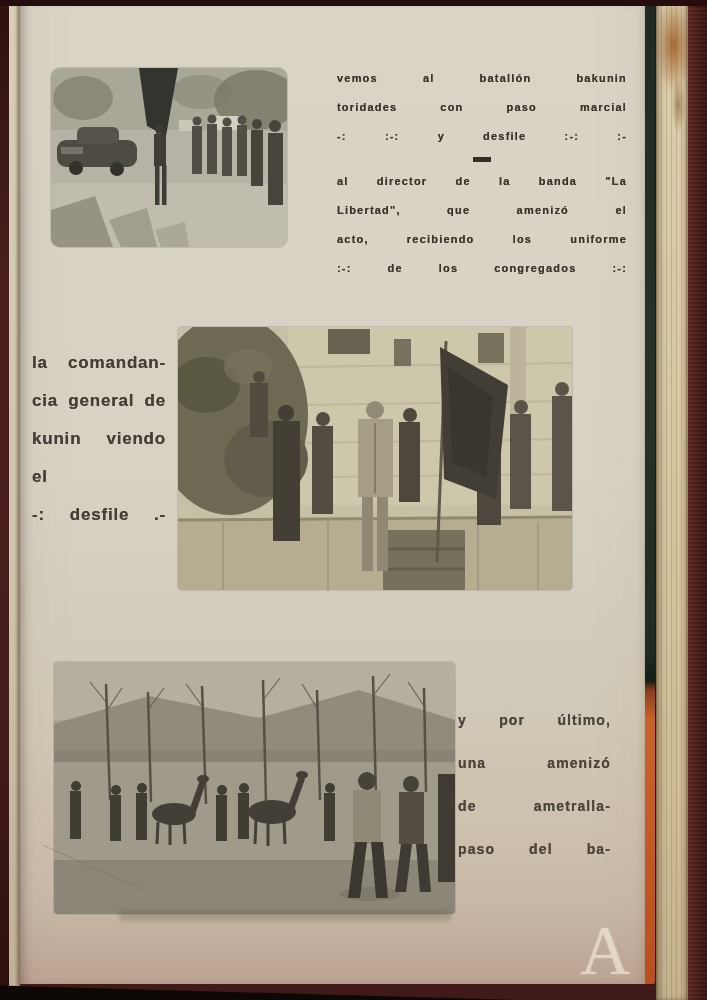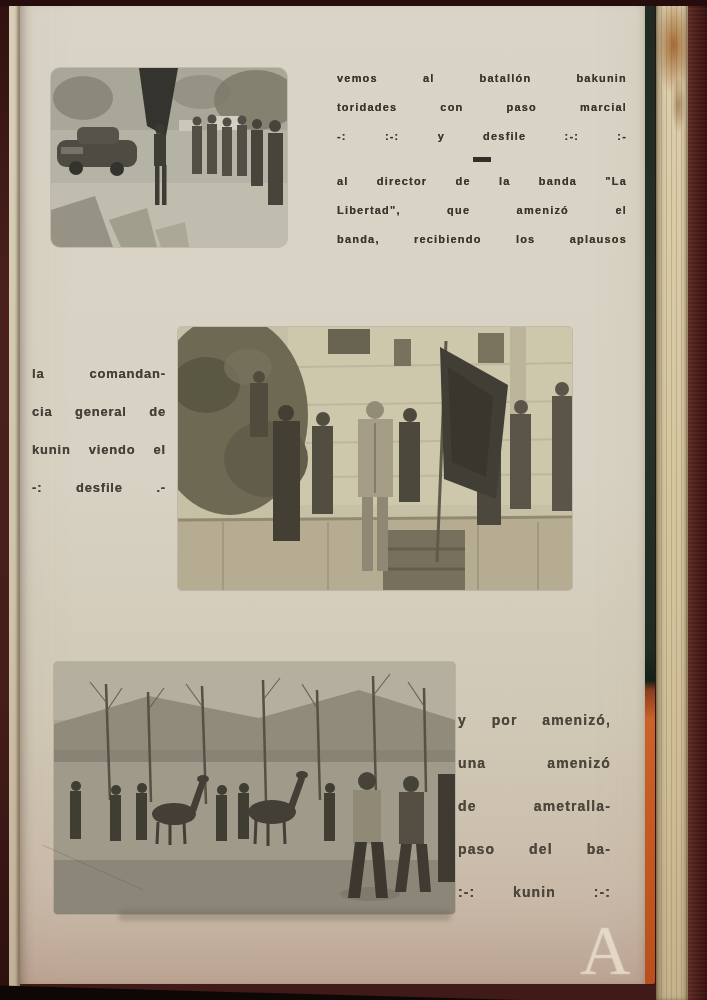--- a/index.html
+++ b/index.html
@@ -45,21 +45,21 @@
   .photo{position:absolute;overflow:hidden;box-shadow:0 0 0 1px rgba(120,115,100,.25);}
   .photo svg{display:block;width:100%;height:100%;}
   #photo1{left:31px;top:63px;width:236px;height:179px;border-radius:9px;}
   #photo2{left:158px;top:322px;width:394px;height:263px;border-radius:4px;}
   #photo3{left:34px;top:657px;width:401px;height:252px;border-radius:4px;}
 
   
   .cap{position:absolute;font-weight:700;color:#3a342c;}
   .cap .ln{text-align:justify;text-align-last:justify;text-shadow:0 0 .5px rgba(58,52,44,.8);}
   #cap1{left:289px;top:59px;width:290px;font-size:11px;letter-spacing:1.2px;line-height:29px;margin-left:28px;}
-  #cap2{left:12px;top:350px;width:134px;font-size:13px;letter-spacing:.8px;line-height:38px;color:#453f37;}
+  #cap2{left:12px;top:339px;width:134px;font-size:17px;letter-spacing:.8px;line-height:38px;color:#453f37;}
   #cap3{left:438px;top:694px;width:153px;font-size:14px;letter-spacing:1.1px;line-height:43px;color:#4c463c;}
   .dash{width:18px;height:5px;background:#332e27;margin:6px auto 5px auto;}
 
   
   .smudge{position:absolute;left:99px;top:905px;width:332px;height:11px;
           background:rgba(95,88,72,.28);filter:blur(2px);border-radius:4px;}
   .watermark{position:absolute;left:560px;top:908px;width:70px;height:75px;
           font-family:"Liberation Serif",serif;font-size:70px;line-height:75px;
           color:rgba(238,230,212,.55);text-shadow:0 0 2px rgba(255,250,235,.35);}
 </style>
@@ -114,21 +114,22 @@
       </svg>
     </div>
 
     <div class="cap" id="cap1">
       <div class="ln">vemos al batallón bakunin</div>
       <div class="ln">toridades con paso marcial</div>
       <div class="ln">-: :-: y desfile :-: :-</div>
       <div class="dash"></div>
       <div class="ln">al director de la banda "La</div>
       <div class="ln">Libertad", que amenizó el</div>
-      <div class="ln">banda, recibiendo los aplausos</div>
+      <div class="ln">acto, recibiendo los uniforme</div>
+      <div class="ln">:-: de los congregados :-:</div>
     </div>
 
     <div class="cap" id="cap2">
       <div class="ln">la comandan-</div>
       <div class="ln">cia general de</div>
       <div class="ln">kunin viendo el</div>
       <div class="ln">-: desfile .-</div>
     </div>
 
     <div class="photo" id="photo2" aria-label="Comandancia general de la C.N.T. y autoridades militares viendo el desfile junto a una bandera">
@@ -249,25 +250,24 @@
         <circle cx="357" cy="122" r="8" fill="#3a372d"></circle>
         <rect x="345" y="130" width="25" height="52" fill="#4a4539"></rect>
         <polygon points="347,182 358,182 352,230 341,230" fill="#332f28"></polygon>
         <polygon points="362,182 373,182 377,230 366,230" fill="#332f28"></polygon>
         <rect x="384" y="112" width="17" height="108" fill="#332f28"></rect>
         <rect width="401" height="252" fill="#9a9585" opacity=".12"></rect>
       </svg>
     </div>
 
     <div class="cap" id="cap3">
-      <div class="ln">y por amenizó,</div>
+      <div class="ln">y por último,</div>
       <div class="ln">una amenizó</div>
       <div class="ln">de ametralla-</div>
       <div class="ln">paso del ba-</div>
-      <div class="ln">:-: kunin :-:</div>
     </div>
 
     <div class="smudge"></div>
     <div class="crease"></div>
     <div class="watermark">A</div>
   </div>
 
   <div class="left-cover"></div>
   <div class="left-page-edge"></div>
   <div class="ribbon"></div>

